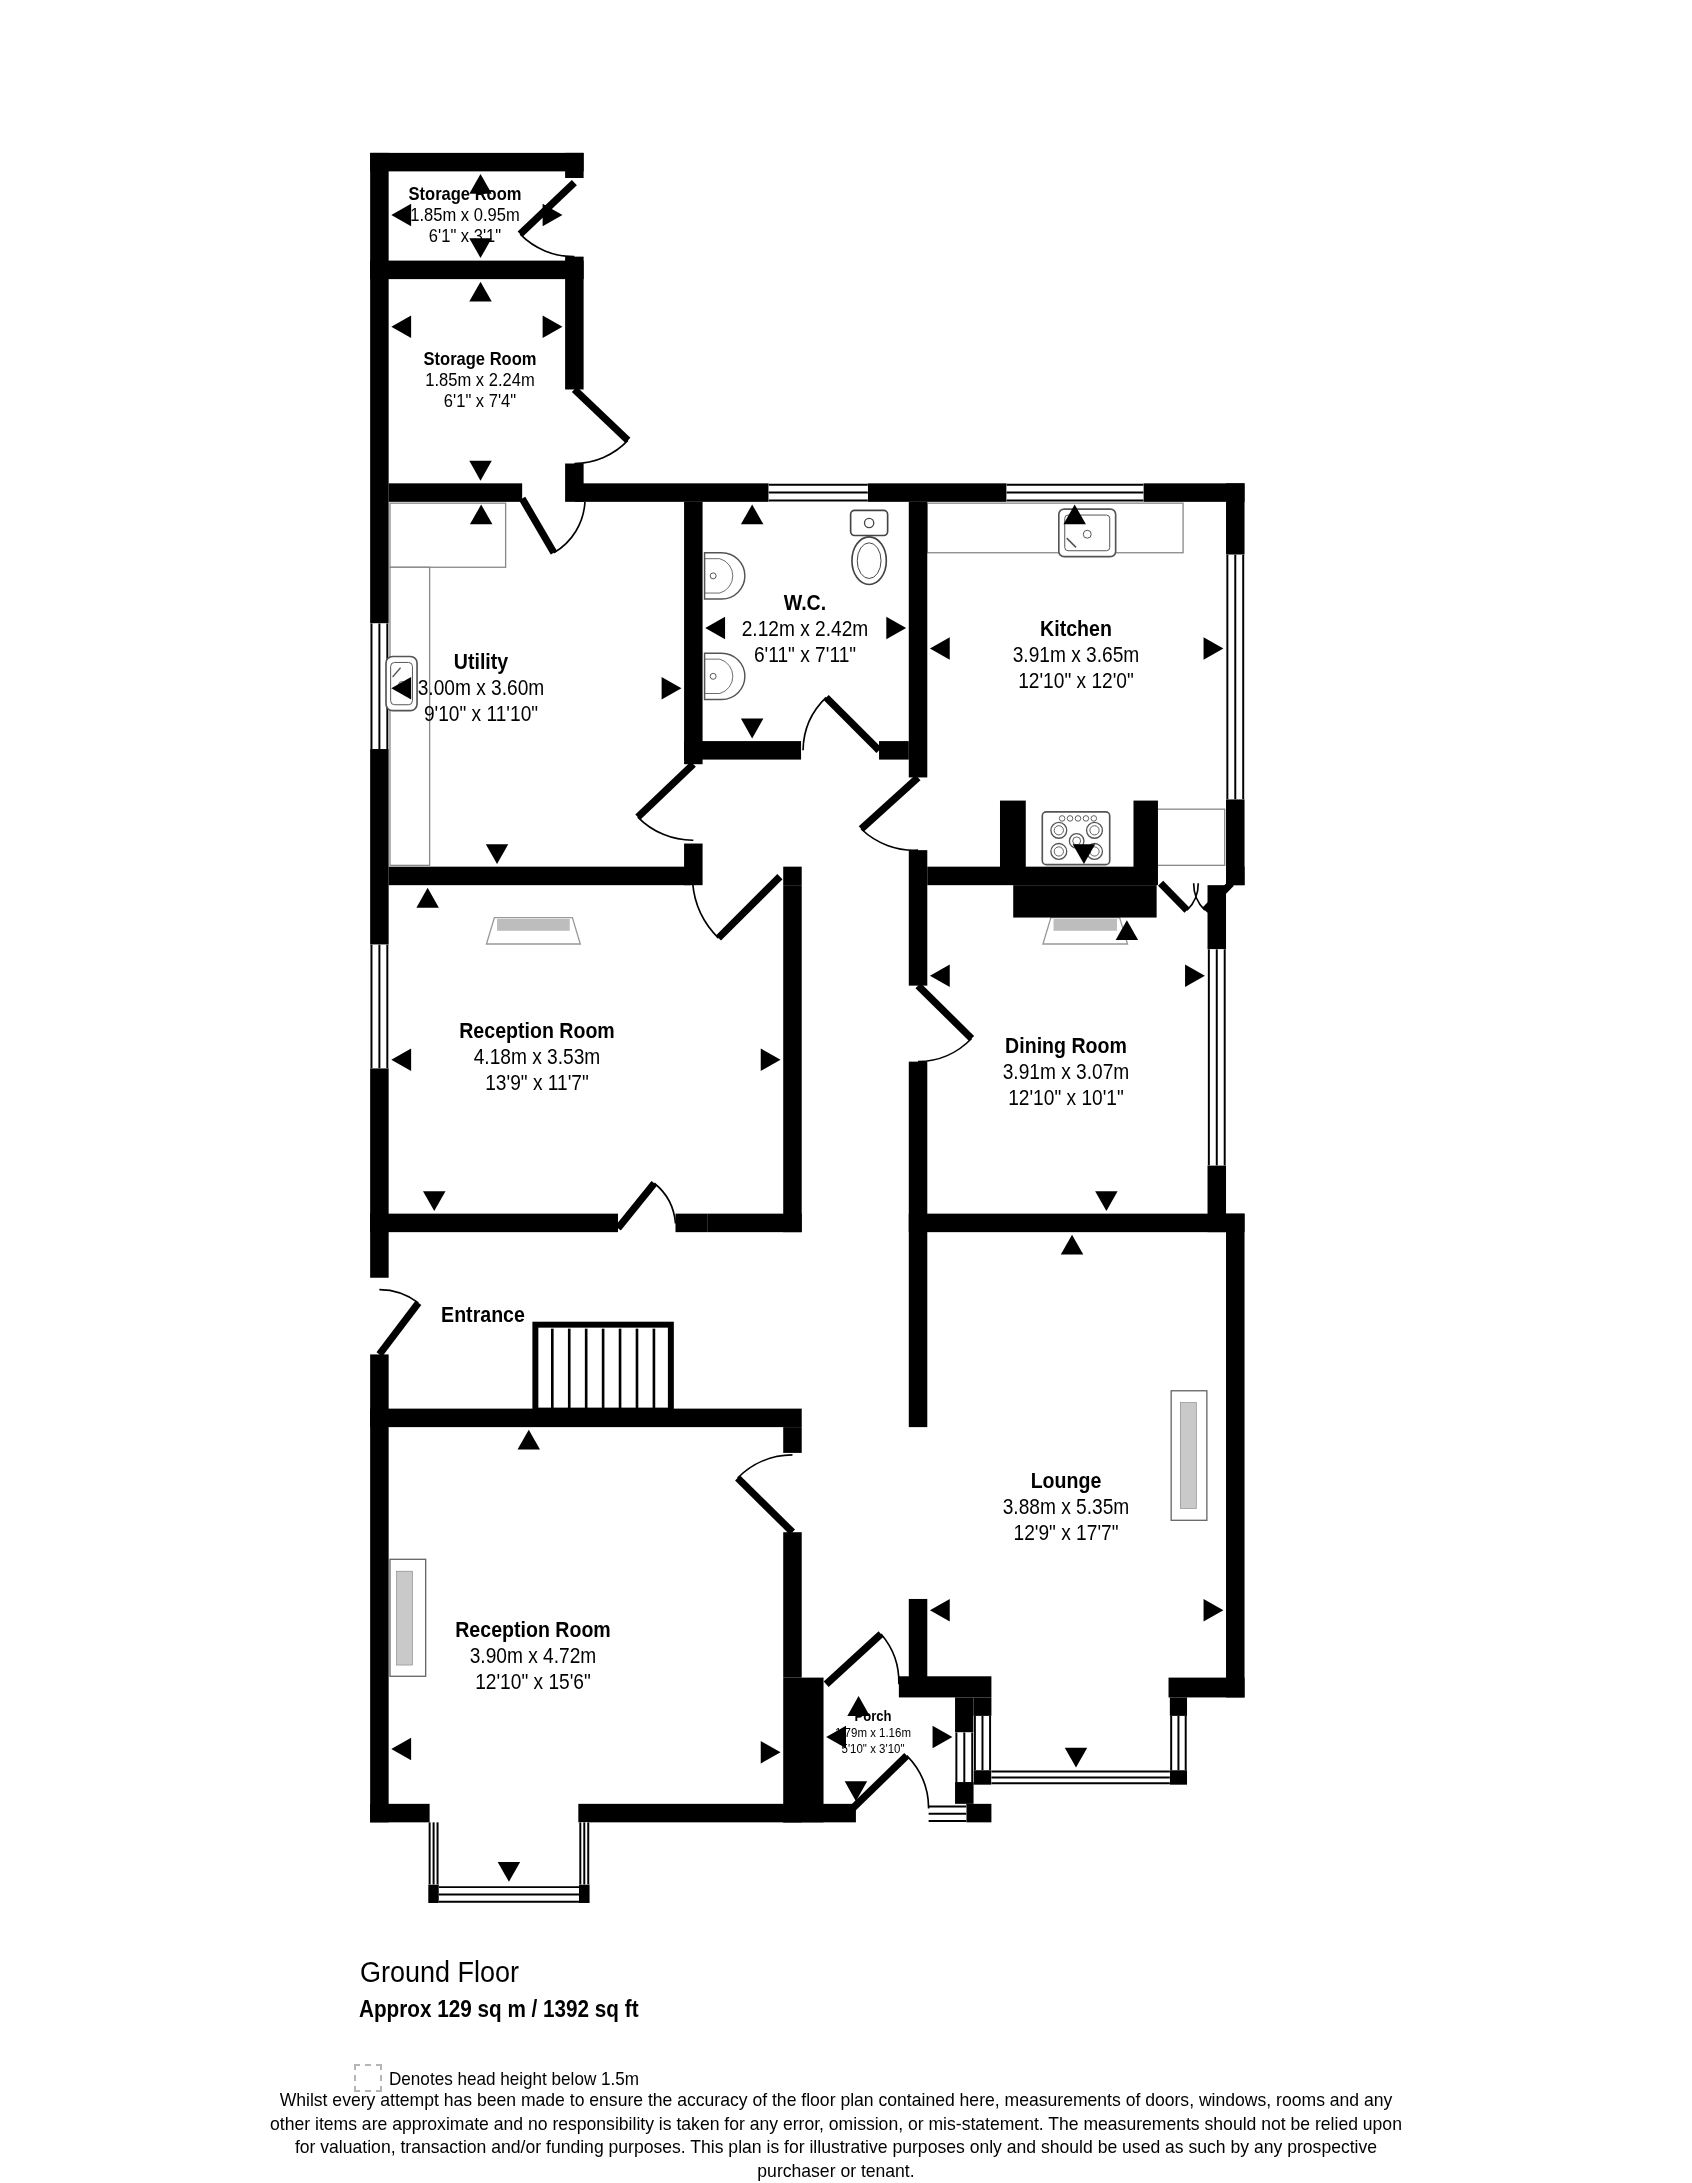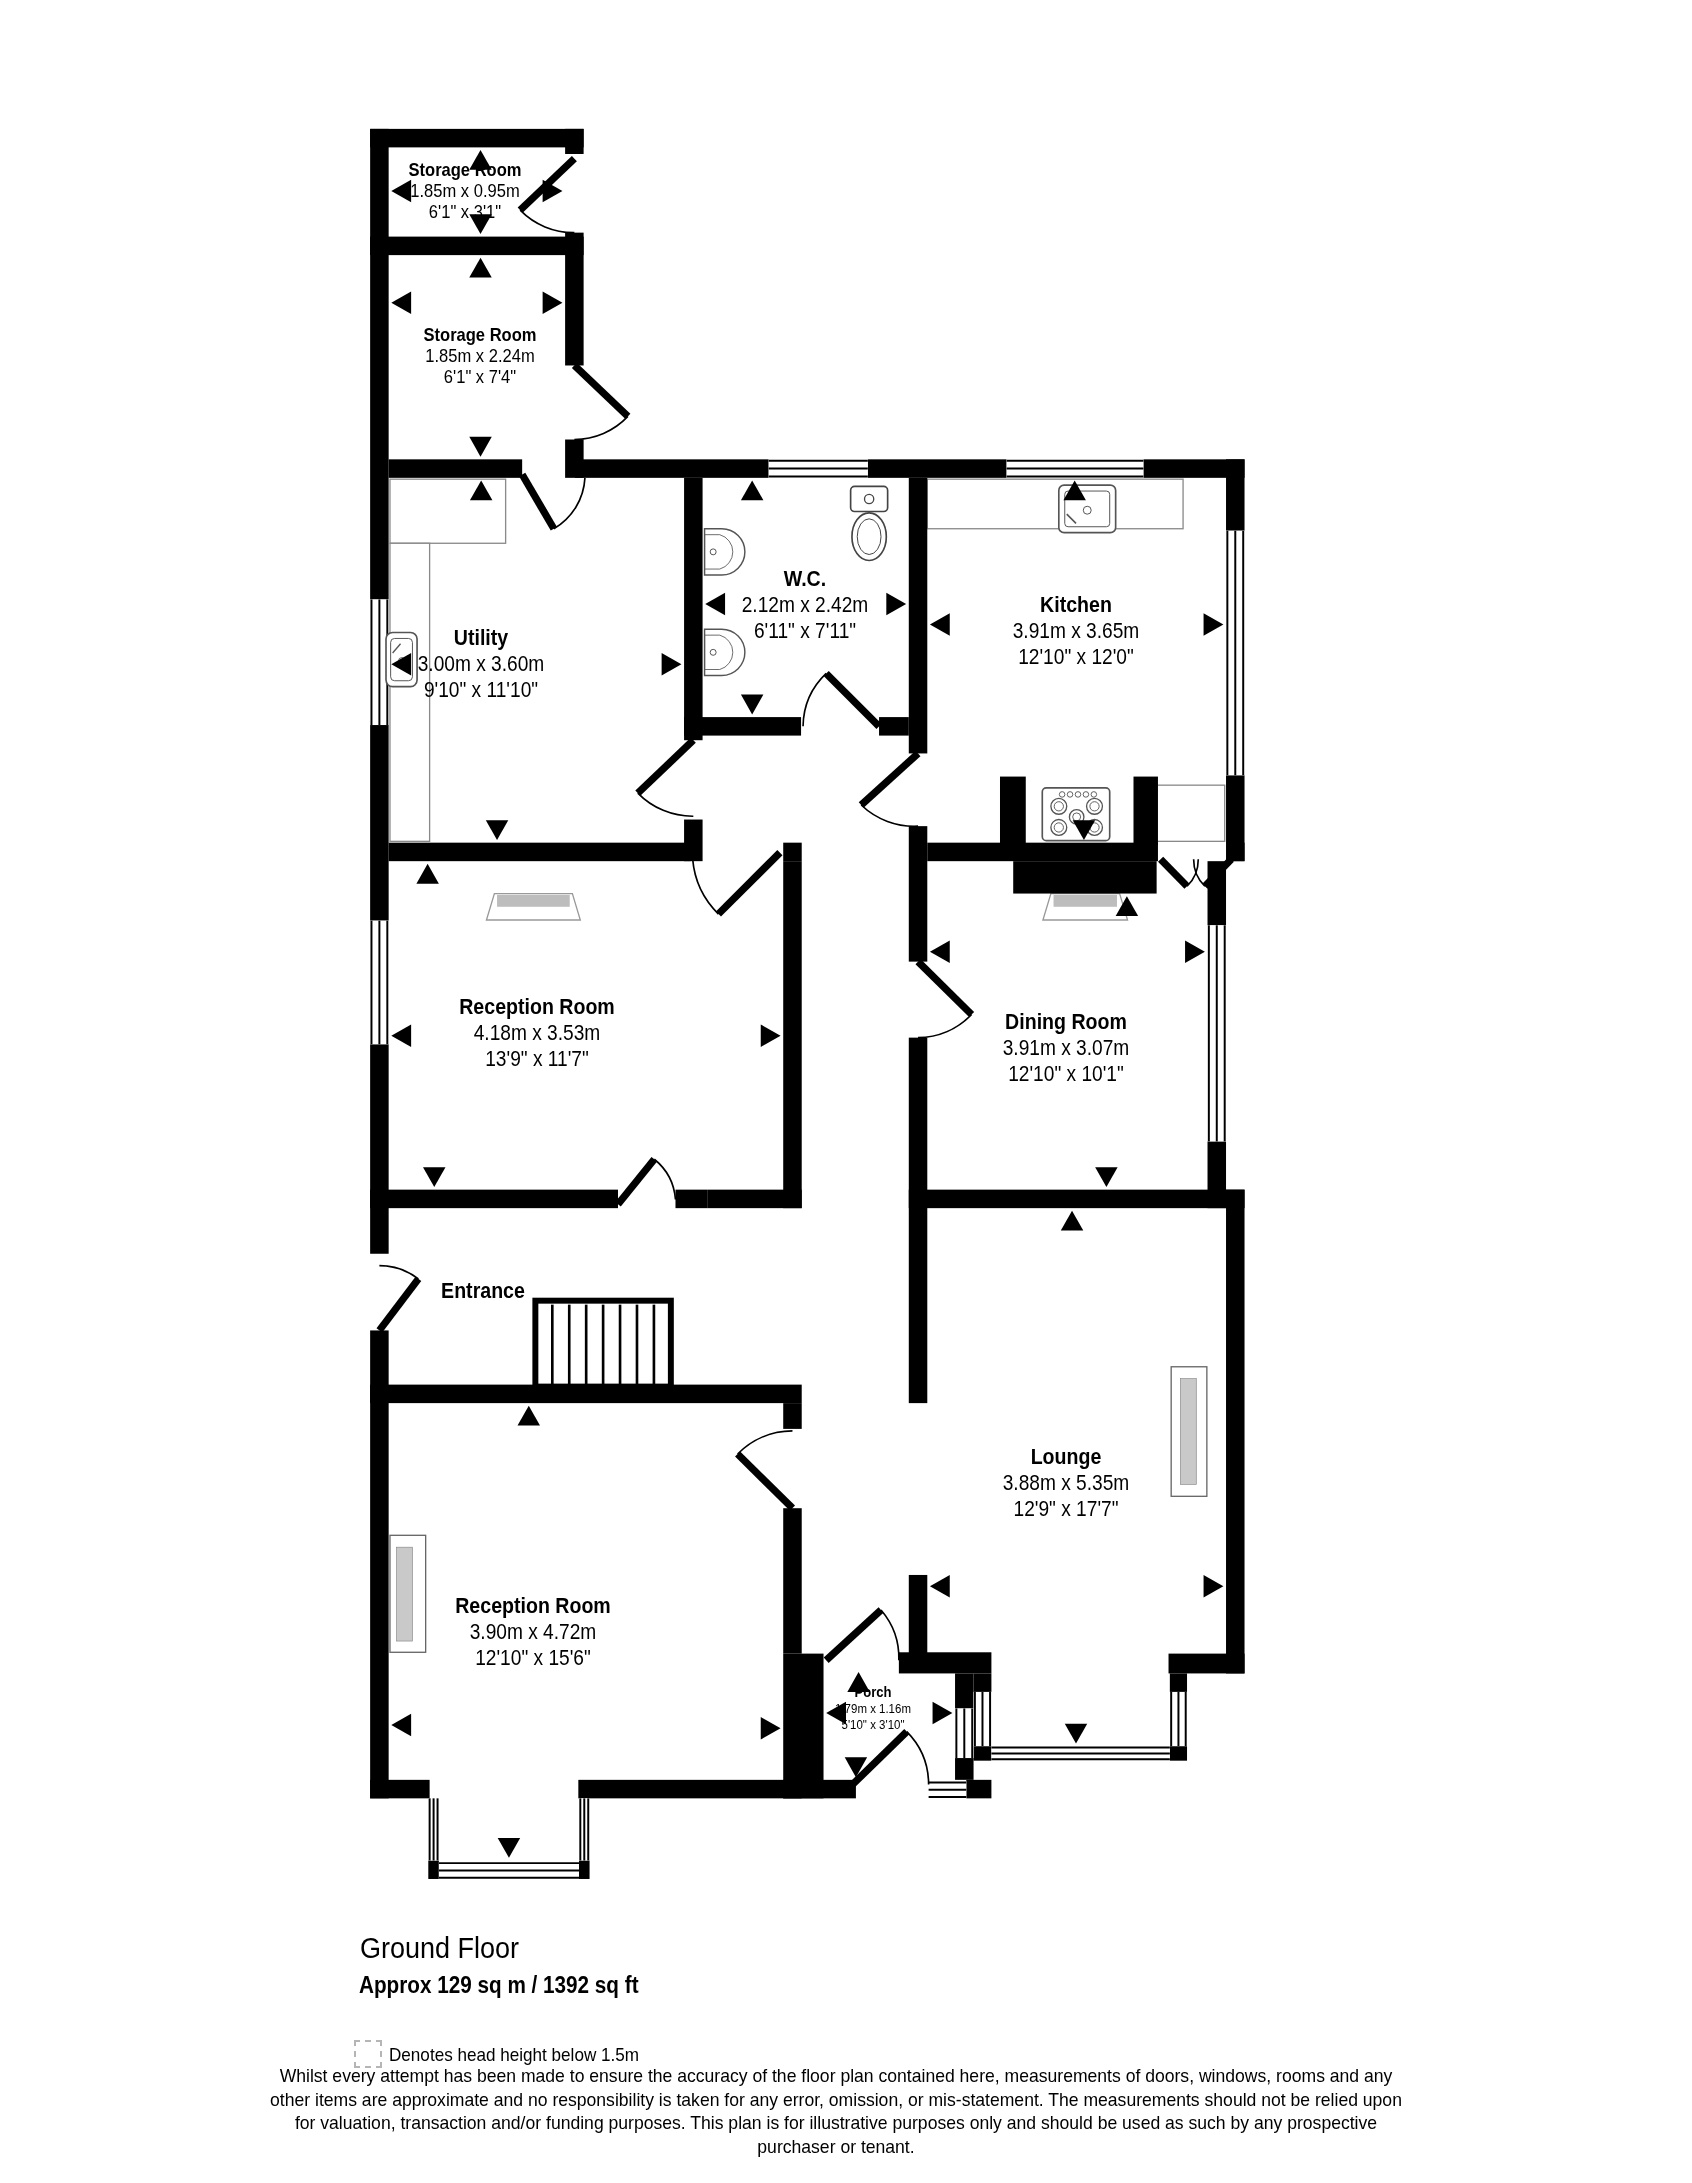--- a/index.html
+++ b/index.html
@@ -1,17 +1,17 @@
 <!DOCTYPE html>
 <html style="font-size:10.6px"><head>
 <meta charset="utf-8">
 <style>
   html,body{margin:0;padding:0;background:#ffffff;}
   body{width:1692px;height:2183px;position:relative;font-family:"Liberation Sans",sans-serif;color:#000;}
-  #stage{position:absolute;inset:0;width:1692px;height:1948px;}
+  #stage{position:absolute;inset:0;width:1692px;height:1948px;margin-top:24px;}
   svg{position:absolute;left:0;top:0;}
   .label{position:absolute;text-align:center;transform:translateX(-50%) scaleX(.87);white-space:nowrap;}
   .label .nm{font-weight:bold;font-size:22.5px;line-height:26px;}
   .label .dm{font-size:22px;line-height:26px;}
   .label.storage .nm,.label.storage .dm{font-size:19px;line-height:21px;}
   .label.small .nm{font-size:15px;line-height:18px;}
   .label.small .dm{font-size:13.2px;line-height:16px;}
   .fitem{position:absolute;transform-origin:left center;transform:scaleX(.9);}
   #floor-title{left:360px;top:1931px;font-size:30px;}
   #floor-area{left:359px;top:1972px;font-size:23px;font-weight:bold;}

